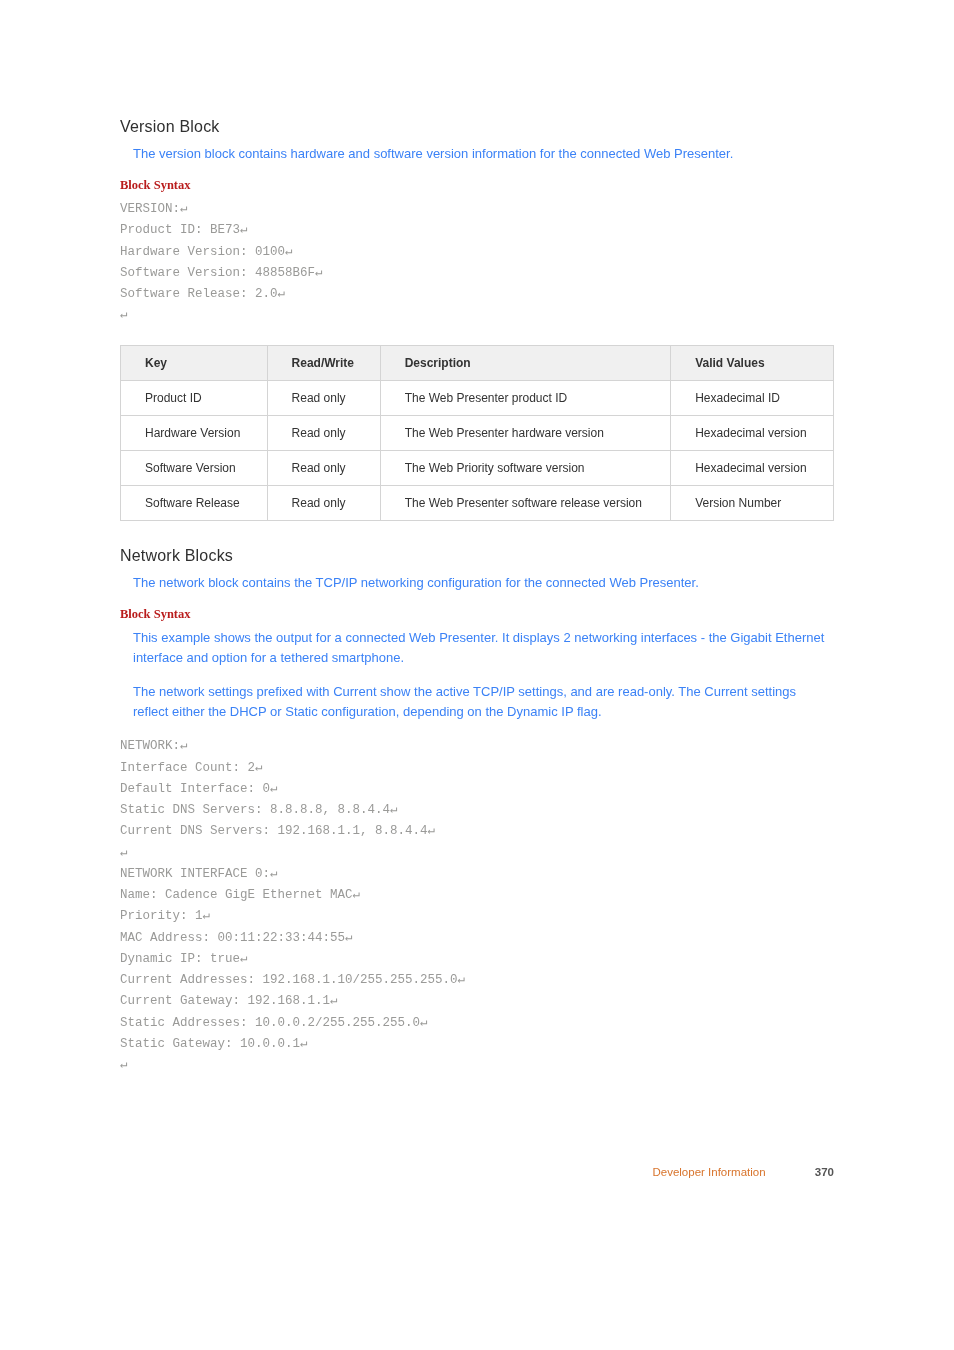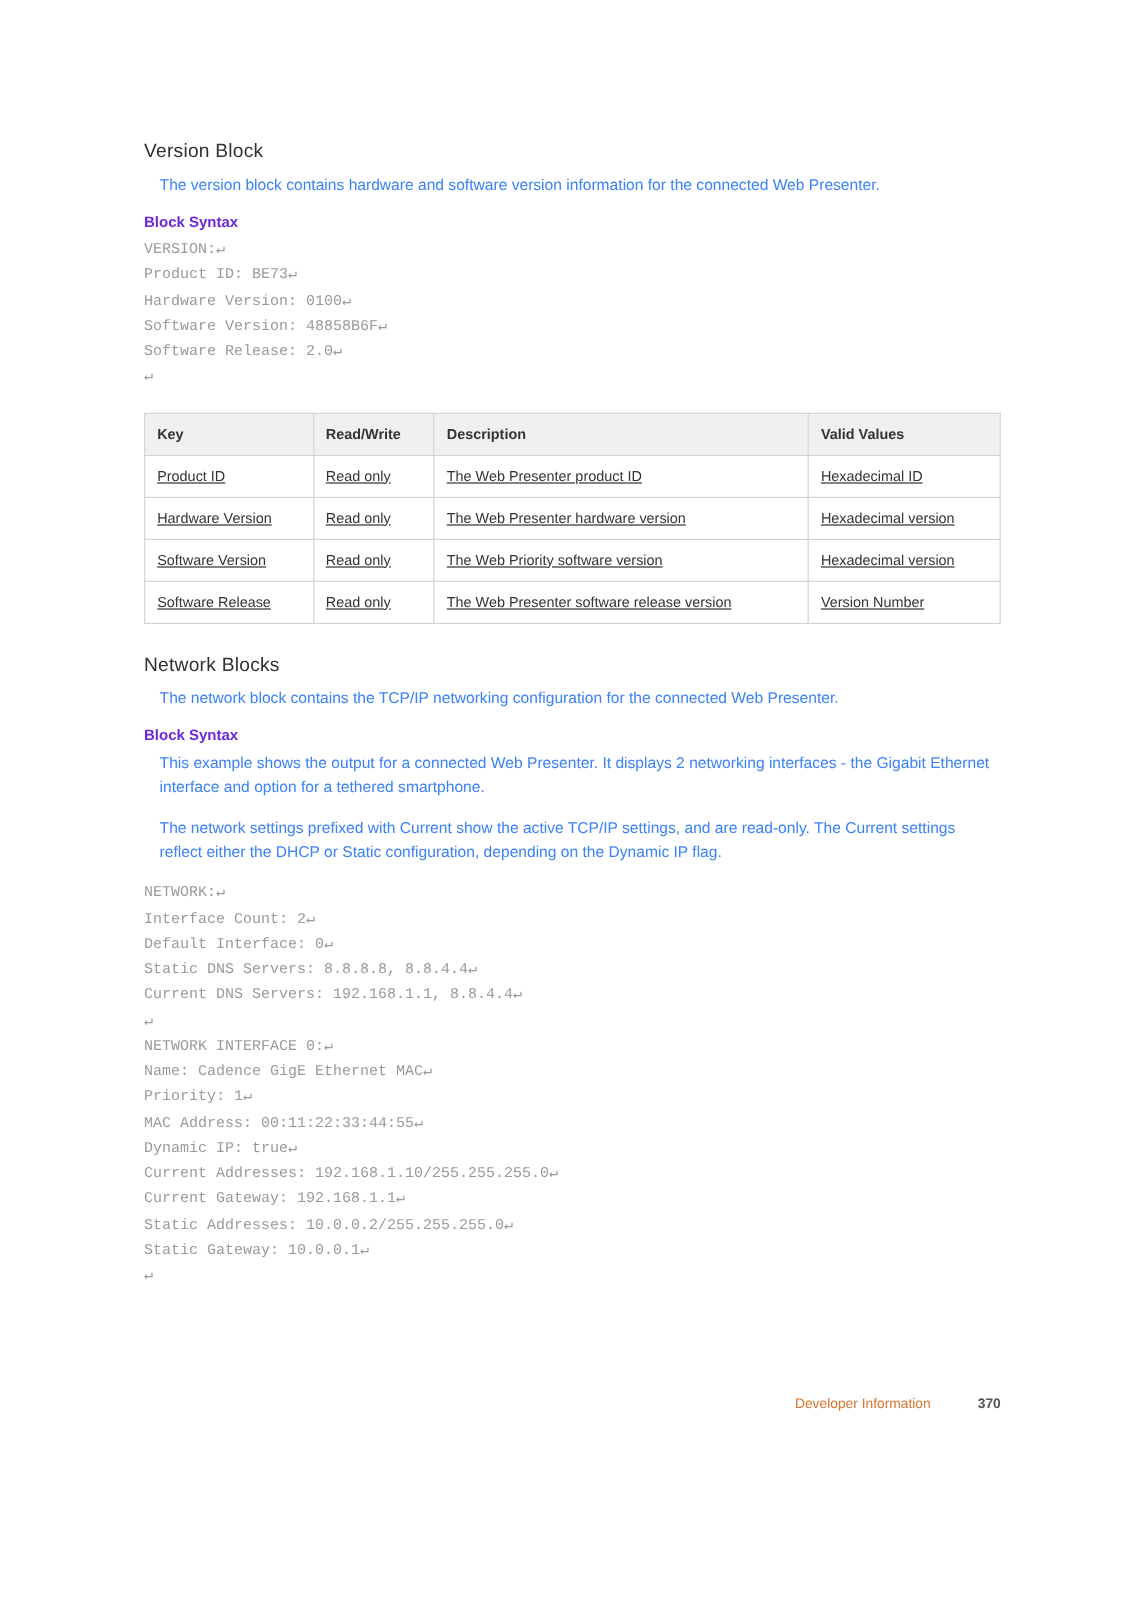--- a/index.html
+++ b/index.html
@@ -24,22 +24,23 @@
   p.body {
     font-size: 13px;
     line-height: 1.55;
     color: #3b82f6;
     margin: 0 0 14px 13px;
     font-weight: 400;
   }
   .bold-label {
     font-size: 12.5px;
     font-weight: 700;
-    color: #6d28d9;
+    color: #b91c1c;
     margin: 10px 0 6px 0;
+    font-family: Liberation Serif, serif;
   }
   .code-block {
     font-family: "Courier New", Courier, monospace;
     font-size: 12.5px;
     line-height: 1.7;
     color: #9a9a98;
     margin: 2px 0 18px 0;
     white-space: pre;
   }
   .cr {
@@ -47,49 +48,48 @@
     color: #9a9a98;
   }
   table.param-table {
     border-collapse: collapse;
     width: 100%;
     margin: 4px 0 26px 0;
     font-size: 12px;
   }
   table.param-table th, table.param-table td {
     border: 1px solid #d4d4d4;
-    padding: 10px 10px;
+    padding: 10px 24px;
     text-align: left;
     vertical-align: middle;
     color: #333;
   }
   table.param-table th {
     background: #f0f0f0;
     font-weight: 700;
     font-size: 12px;
   }
   table.param-table td {
     font-size: 12px;
-    text-decoration: underline;
   }
   .footer {
     position: relative;
     margin-top: 90px;
     text-align: right;
     font-size: 11.5px;
     padding-right: 0;
   }
   .footer .label {
     color: #d8742c;
     margin-left: 25px;
   }
   .footer .num {
     color: #555;
     font-weight: 600;
-    margin-left: 36px;
+    margin-left: 46px;
   }
 </style>
 </head>
 <body>
 
 <div class="page">
 
   <h3 class="section-title">Version Block</h3>
   <p class="body">The version block contains hardware and software version information for the connected Web Presenter.</p>
 

